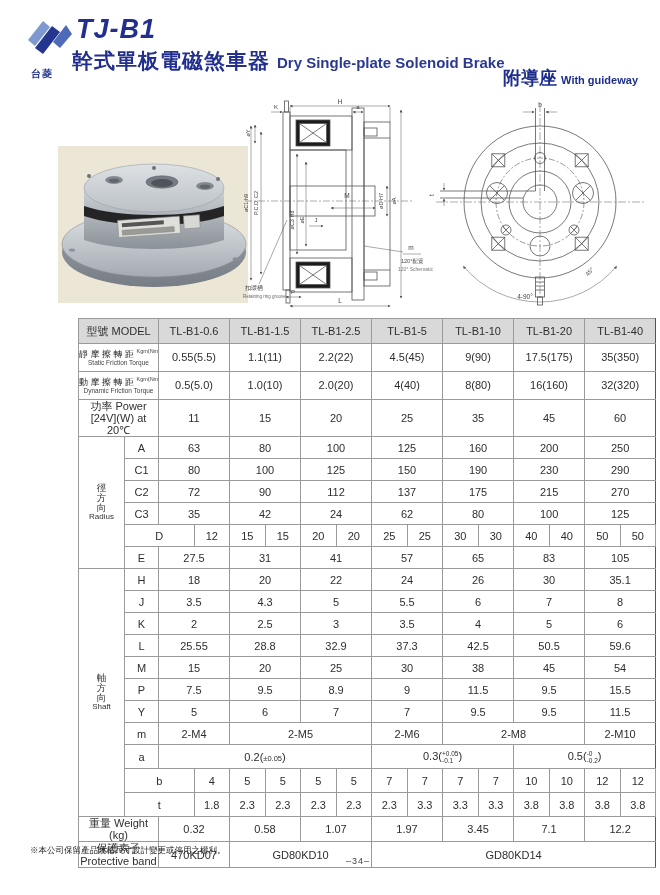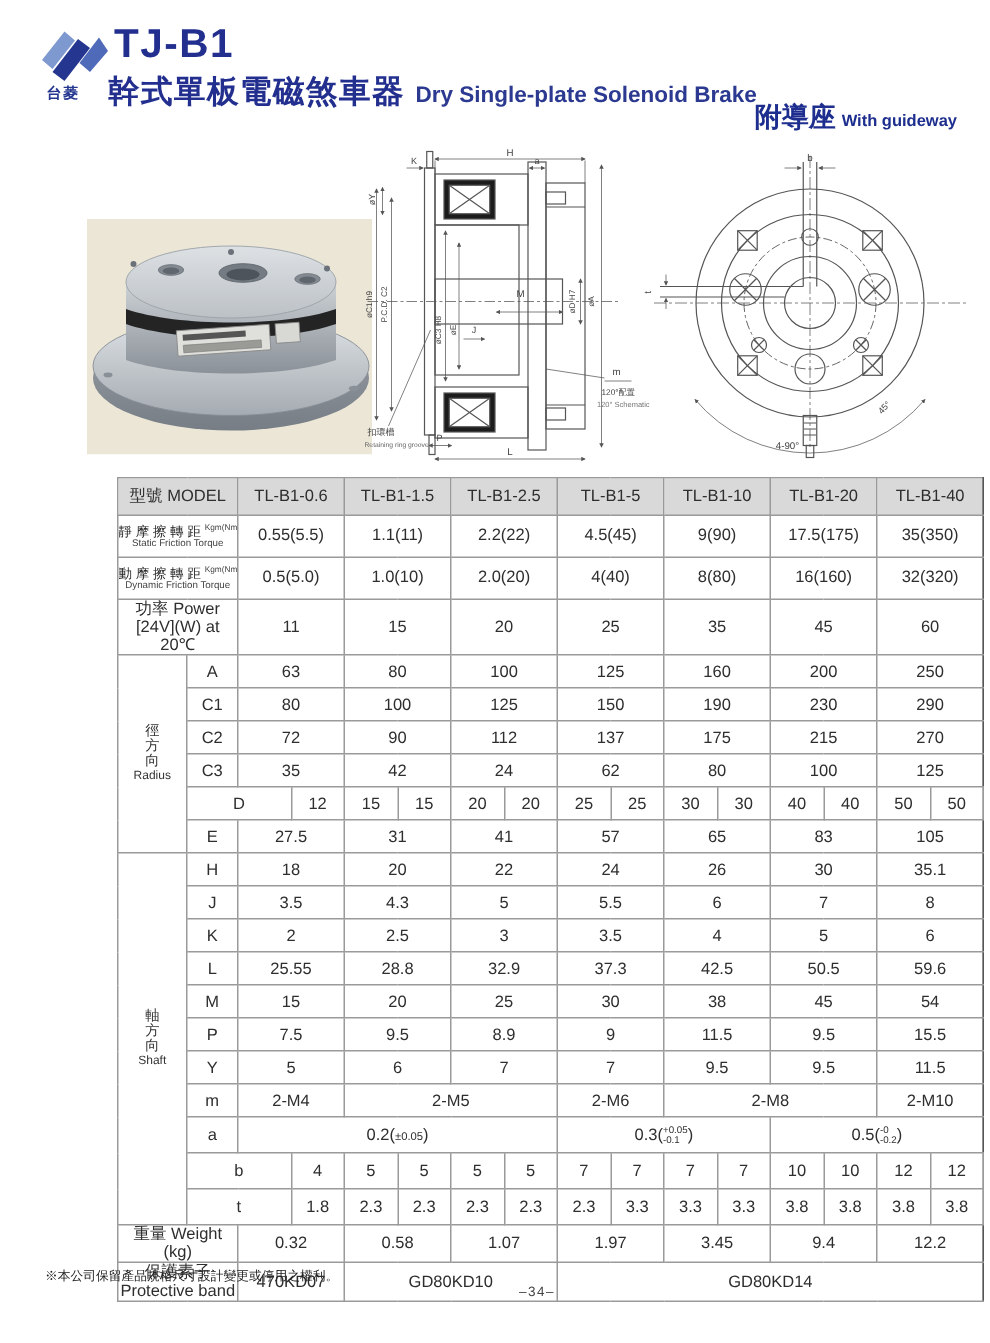--- a/index.html
+++ b/index.html
@@ -2,22 +2,22 @@
 <html><head>
 <meta charset="utf-8">
 <style>
   html,body{margin:0;padding:0;background:#fff;}
   .page{position:relative;width:660px;height:895px;background:#ffffff;overflow:hidden;
         font-family:"Liberation Sans", sans-serif;color:#222;}
   .page *{box-sizing:border-box;}
 
   
   .logo{position:absolute;left:26px;top:18px;}
-  .logo-text{position:absolute;left:31px;top:55px;font-size:10px;font-weight:bold;color:#24368f;letter-spacing:1px;}
-  .model-code{position:absolute;left:76px;top:14px;font-size:27px;font-weight:bold;color:#222f8e;letter-spacing:1px;}
+  .logo-text{position:absolute;left:31px;top:67px;font-size:10px;font-weight:bold;color:#24368f;letter-spacing:1px;}
+  .model-code{position:absolute;left:76px;top:14px;font-size:27px;font-style:italic;font-weight:bold;color:#222f8e;letter-spacing:1px;}
   .title-line{position:absolute;left:72px;top:47px;white-space:nowrap;}
   .title-zh{font-size:21px;font-weight:bold;color:#222f8e;letter-spacing:1px;margin-top:44px;}
   .title-en{font-size:15px;font-weight:bold;color:#2b3990;margin-left:7px;}
   .variant{position:absolute;right:22px;top:66px;white-space:nowrap;}
   .variant-zh{font-size:18px;font-weight:bold;color:#1d2e8e;}
   .variant-en{font-size:11px;font-weight:bold;color:#1d2e8e;margin-left:4px;}
 
   .fig{position:absolute;}
 
   
@@ -519,21 +519,21 @@
           <td colspan="1">3.8</td>
           <td colspan="1">5</td>
         </tr>
         <tr class="hw">
           <td colspan="2" class="small1">重量 Weight　(kg)</td>
           <td colspan="2">0.32</td>
           <td colspan="2">0.58</td>
           <td colspan="2">1.07</td>
           <td colspan="2">1.97</td>
           <td colspan="2">3.45</td>
-          <td colspan="2">9.4</td>
+          <td colspan="2">7.1</td>
           <td colspan="2">12.2</td>
         </tr>
         <tr class="hw">
           <td colspan="2" class="small1">保護素子 Protective band</td>
           <td colspan="2">470KD07</td>
           <td colspan="4">GD80KD10</td>
           <td colspan="8">GD80KD14</td>
         </tr>
       </tbody>
   </table>

